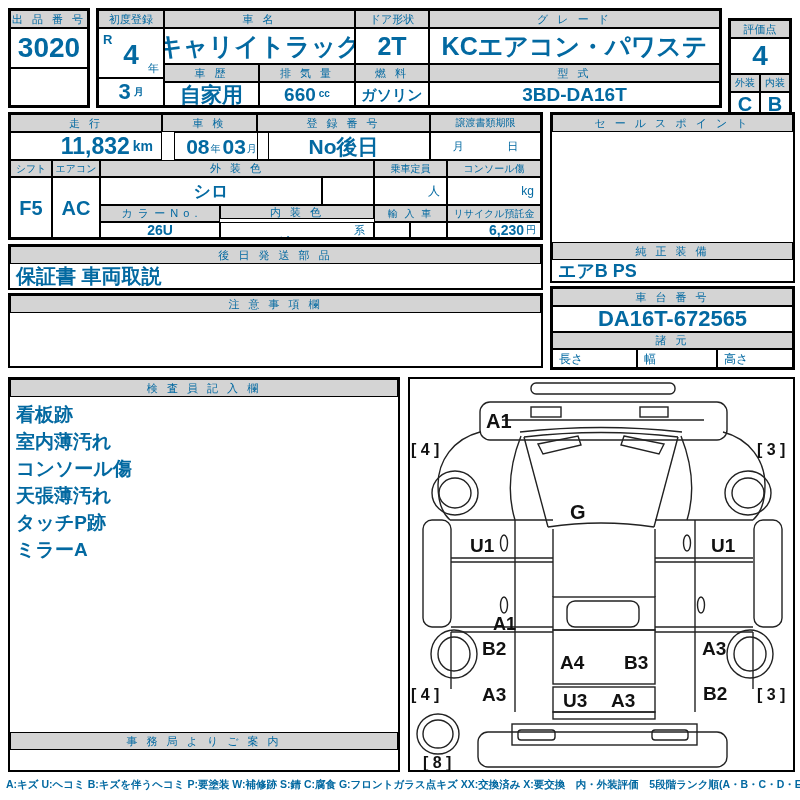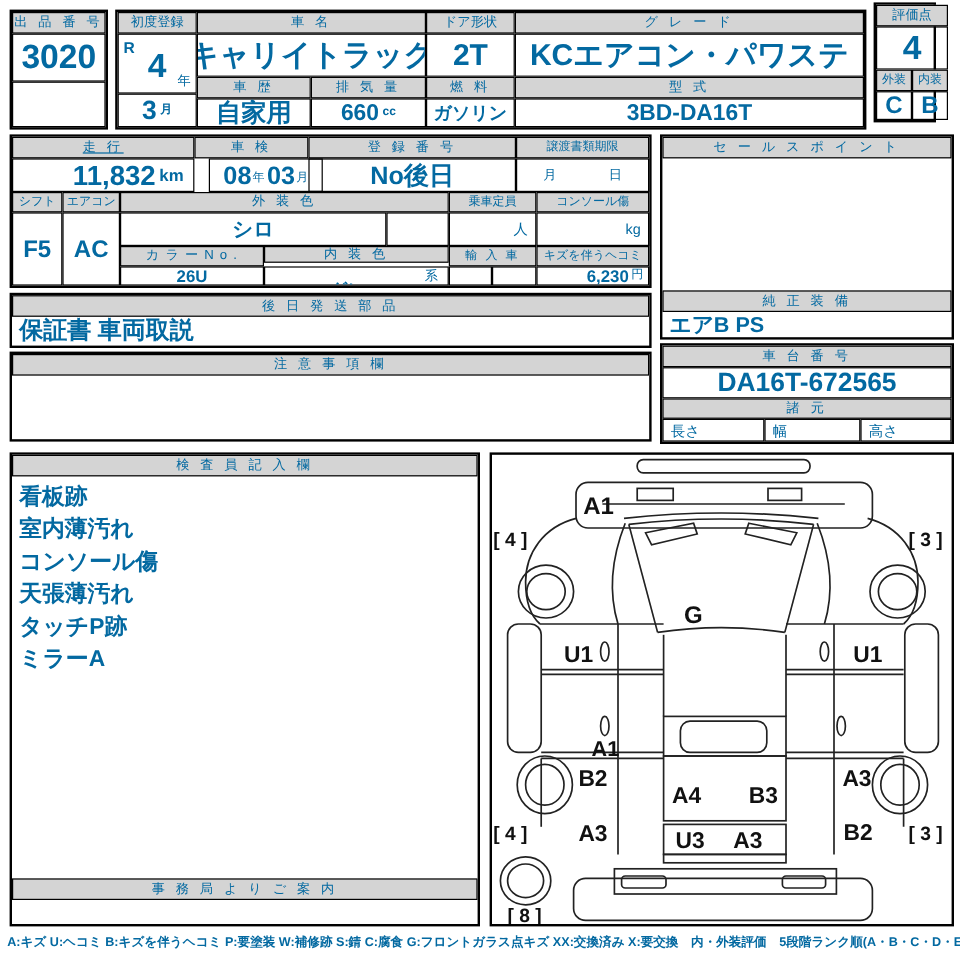--- a/index.html
+++ b/index.html
@@ -57,31 +57,31 @@
     <div class="c bd v" style="left:257px;top:18px;width:74px;height:36px;font-size:25px;">2T</div>
     <div class="c bd h" style="left:257px;top:54px;width:74px;height:18px;">燃 料</div>
     <div class="c bd v" style="left:257px;top:72px;width:74px;height:24px;font-size:15px;">ガソリン</div>
 
     <div class="c bd h" style="left:331px;top:0;width:291px;height:18px;">グ レ ー ド</div>
     <div class="c bd v" style="left:331px;top:18px;width:291px;height:36px;font-size:25px;">KCエアコン・パワステ</div>
     <div class="c bd h" style="left:331px;top:54px;width:291px;height:18px;">型 式</div>
     <div class="c bd v" style="left:331px;top:72px;width:291px;height:24px;font-size:19px;">3BD-DA16T</div>
   </div>
 
-  <div class="box" style="left:728px;top:2px;width:52px;height:100px;text-align:center;">
+  <div class="box" style="left:728px;top:18px;width:64px;height:100px;text-align:center;">
     <div class="c bd h" style="left:0;top:0;width:60px;height:18px;letter-spacing:0;">評価点</div>
     <div class="c bd v" style="left:0;top:18px;width:60px;height:36px;font-size:28px;">4</div>
     <div class="c bd hs" style="left:0;top:54px;width:30px;height:18px;">外装</div>
     <div class="c bd hs" style="left:30px;top:54px;width:30px;height:18px;">内装</div>
     <div class="c bd v" style="left:0;top:72px;width:30px;height:24px;font-size:20px;">C</div>
     <div class="c bd v" style="left:30px;top:72px;width:30px;height:24px;font-size:20px;">B</div>
   </div>
 
   <div class="box" style="left:8px;top:112px;width:535px;height:128px;">
-    <div class="c bd h" style="left:0;top:0;width:152px;height:18px;text-decoration:underline;">走 行</div>
+    <div class="c bd h" style="left:0;top:0;width:152px;height:18px;">走 行</div>
     <div class="c bd h" style="left:152px;top:0;width:95px;height:18px;">車 検</div>
     <div class="c bd h" style="left:247px;top:0;width:173px;height:18px;">登 録 番 号</div>
     <div class="c bd hs" style="left:420px;top:0;width:111px;height:18px;">譲渡書類期限</div>
 
     <div class="c bd right" style="left:0;top:18px;width:152px;height:28px;padding-right:8px;">
       <span class="v" style="font-size:23px;">11,832</span>
       <span class="u" style="font-size:14px;">km</span>
     </div>
     <div class="c bd" style="left:152px;top:18px;width:95px;height:28px;margin-left:12px;">
       <span class="v" style="font-size:21px;">08</span>
@@ -112,21 +112,21 @@
     </div>
 
     <div class="c bd hs" style="left:364px;top:46px;width:73px;height:17px;">乗車定員</div>
     <div class="c bd right" style="left:364px;top:63px;width:73px;height:28px;padding-right:6px;font-size:12px;">人</div>
     <div class="c bd hs" style="left:364px;top:91px;width:73px;height:17px;letter-spacing:2px;">輸 入 車</div>
     <div class="c bd" style="left:364px;top:108px;width:36px;height:16px;"></div>
     <div class="c bd" style="left:400px;top:108px;width:37px;height:16px;"></div>
 
     <div class="c bd hs" style="left:437px;top:46px;width:94px;height:17px;">コンソール傷</div>
     <div class="c bd right" style="left:437px;top:63px;width:94px;height:28px;padding-right:6px;font-size:12px;">kg</div>
-    <div class="c bd hs" style="left:437px;top:91px;width:94px;height:17px;">キズを伴うヘコミ</div>
+    <div class="c bd hs" style="left:437px;top:91px;width:94px;height:17px;">リサイクル預託金</div>
     <div class="c bd right" style="left:437px;top:108px;width:94px;height:16px;padding-right:4px;">
       <span class="v" style="font-size:14px;">6,230</span>
       <span style="font-size:10px;margin-left:2px;">円</span>
     </div>
   </div>
 
   <div class="box" style="left:8px;top:244px;width:535px;height:46px;">
     <div class="c bd h" style="left:0;top:0;width:531px;height:18px;">後 日 発 送 部 品</div>
     <div class="c left v" style="left:0;top:18px;width:531px;height:24px;font-size:20px;padding-left:6px;">保証書 車両取説</div>
   </div>

